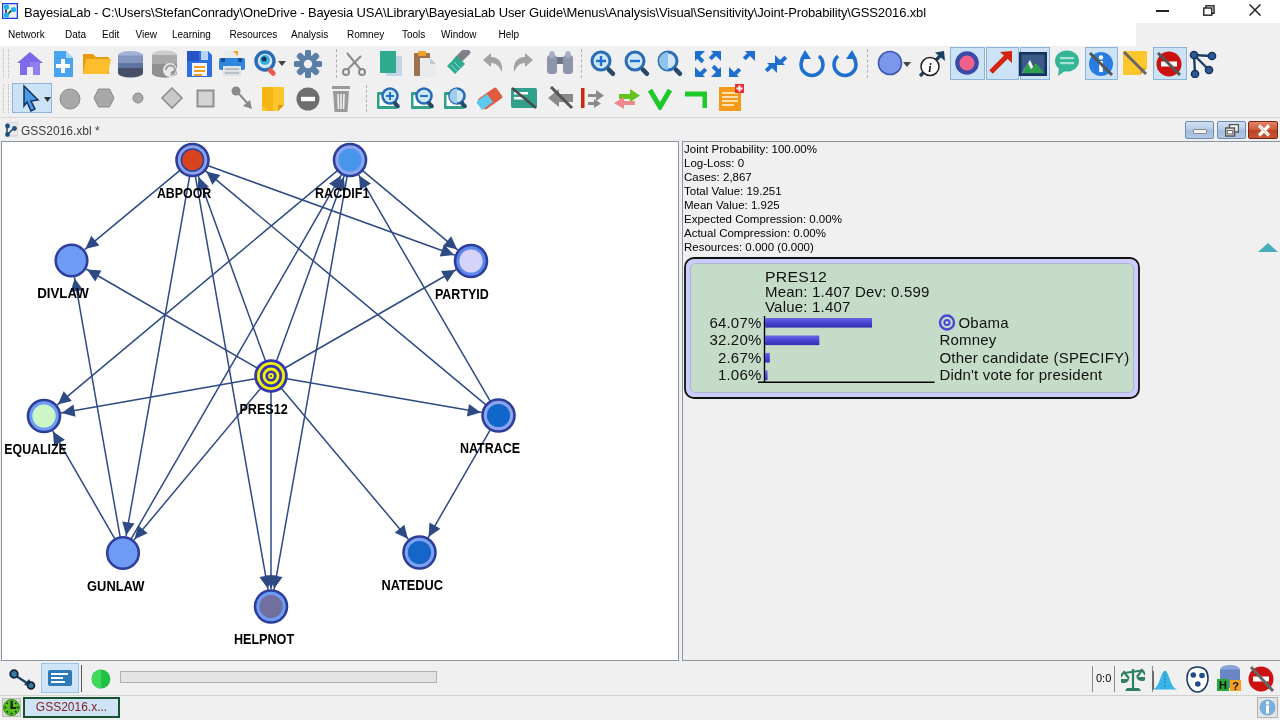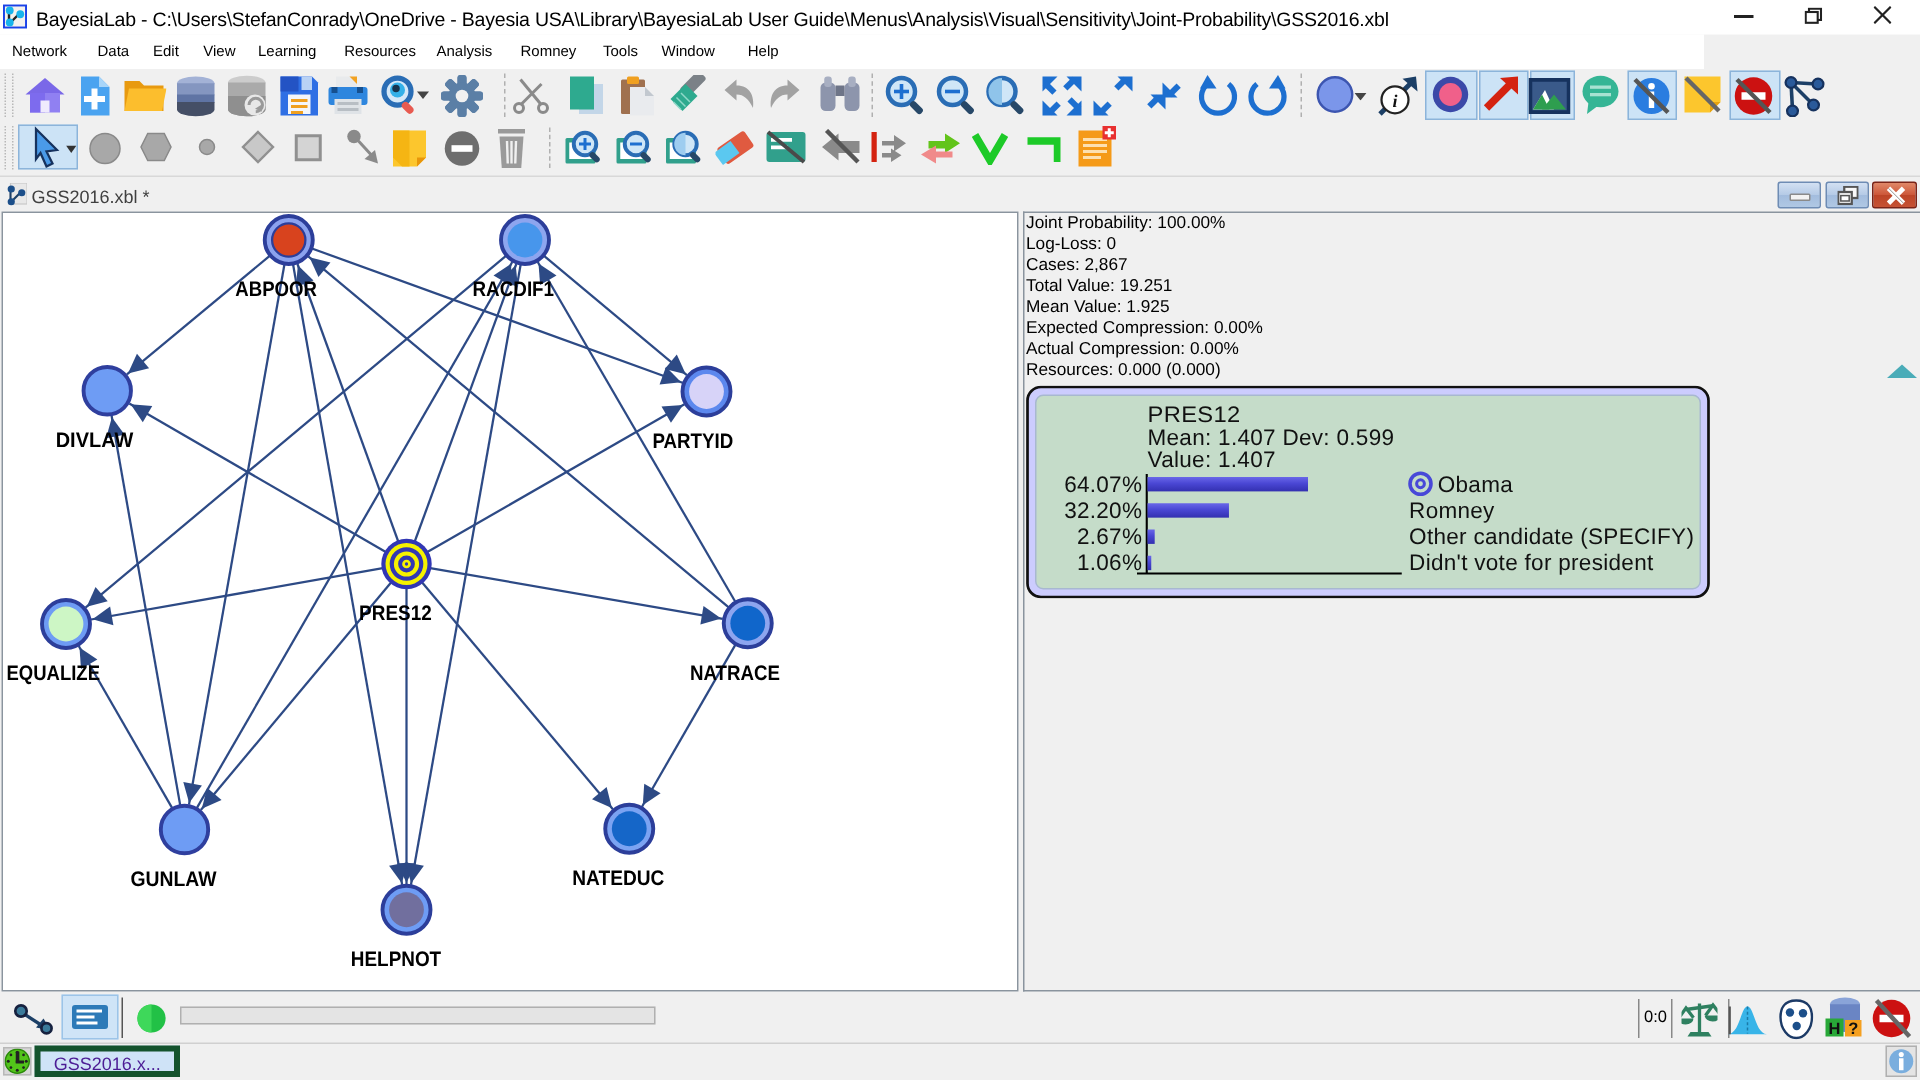--- a/index.html
+++ b/index.html
@@ -668,18 +668,18 @@
       <circle cx="8.5" cy="2.5" r="1"></circle>
       <circle cx="8.5" cy="14.5" r="1"></circle>
       <circle cx="2.5" cy="8.5" r="1"></circle>
       <circle cx="14.5" cy="8.5" r="1"></circle>
       <circle cx="4.3" cy="4.3" r="0.9"></circle>
       <circle cx="12.7" cy="4.3" r="0.9"></circle>
       <circle cx="4.3" cy="12.7" r="0.9"></circle>
       <circle cx="12.7" cy="12.7" r="0.9"></circle>
     </g>
   </svg>
-<div class="abs" style="left:23px;top:697px;width:97px;height:21px;background:#cfe3f7;border:4px solid #14532d;font-size:12px;color:#4c1d95;text-align:center;line-height:17px">GSS2016.x...</div>
+<div class="abs" style="left:23px;top:697px;width:97px;height:21px;background:#cfe3f7;border:2px solid #14532d;font-size:12px;color:#7f1d1d;text-align:center;line-height:17px">GSS2016.x...</div>
 <div class="abs" style="left:1257px;top:697px;width:21px;height:21px;background:#e4e4e4;border:1px solid #b0b0b0"></div>
 <svg class="abs" style="left:1259px;top:699px" width="17" height="17" viewBox="0 0 17 17">
     <circle cx="8.5" cy="8.5" r="8" fill="#7aaede"></circle>
     <rect x="7" y="6.5" width="3" height="8" fill="#fff"></rect>
     <circle cx="8.5" cy="4" r="1.7" fill="#fff"></circle>
   </svg>
 </body></html>

